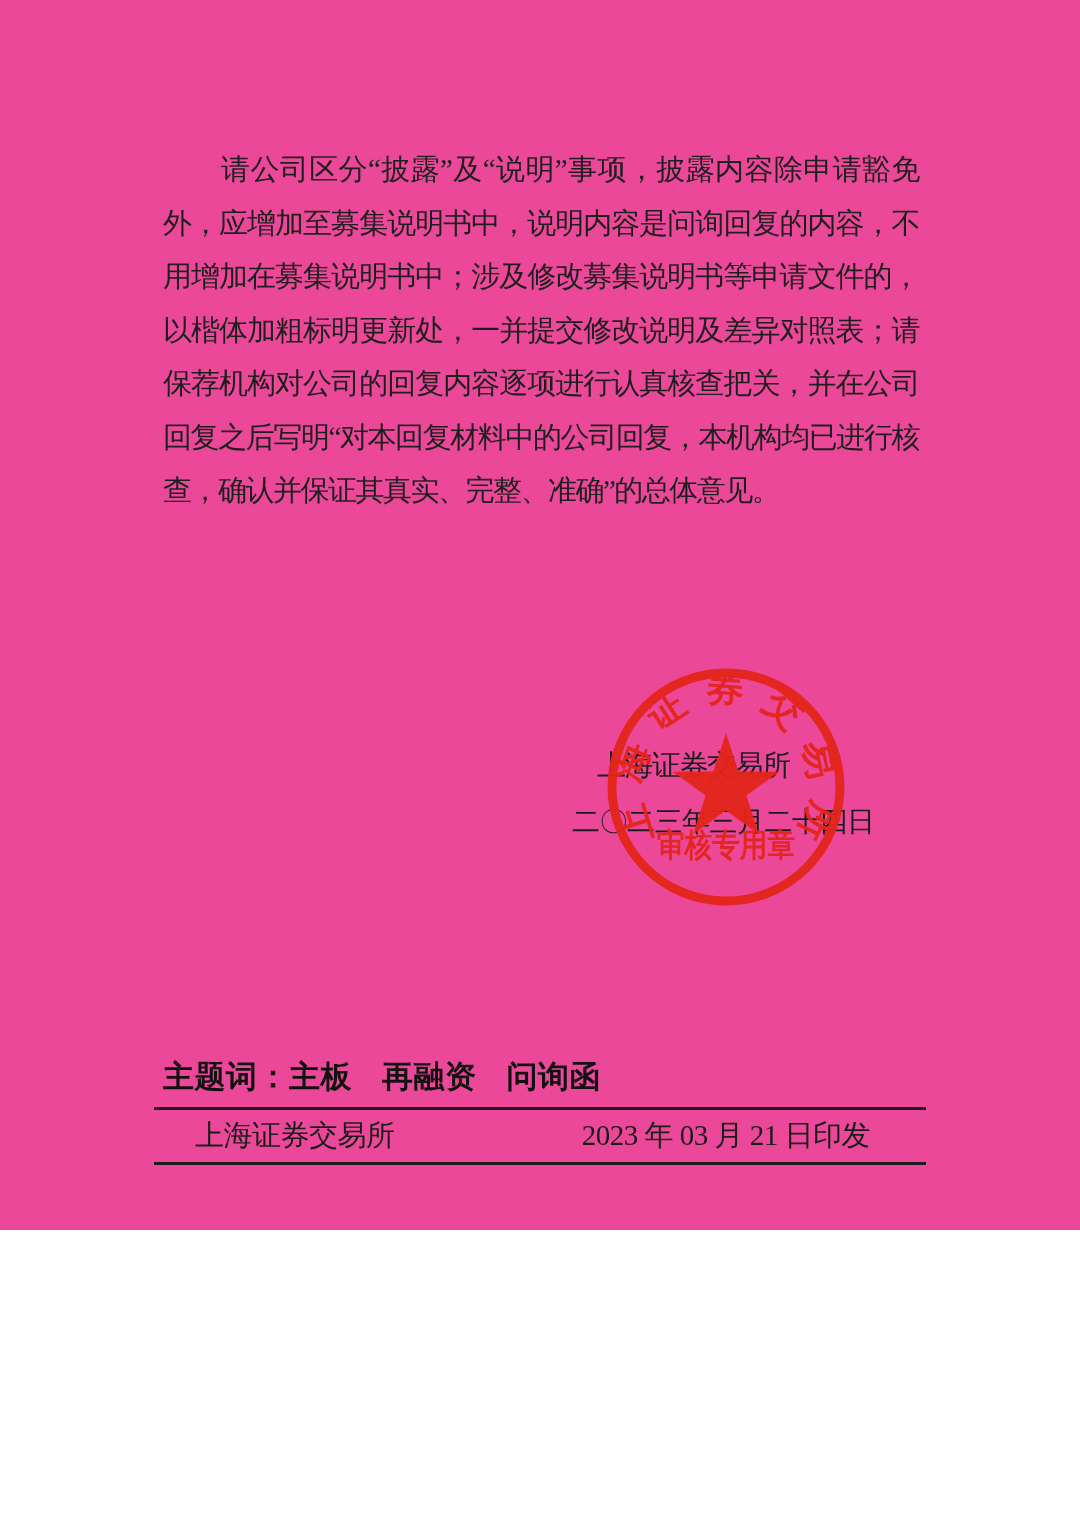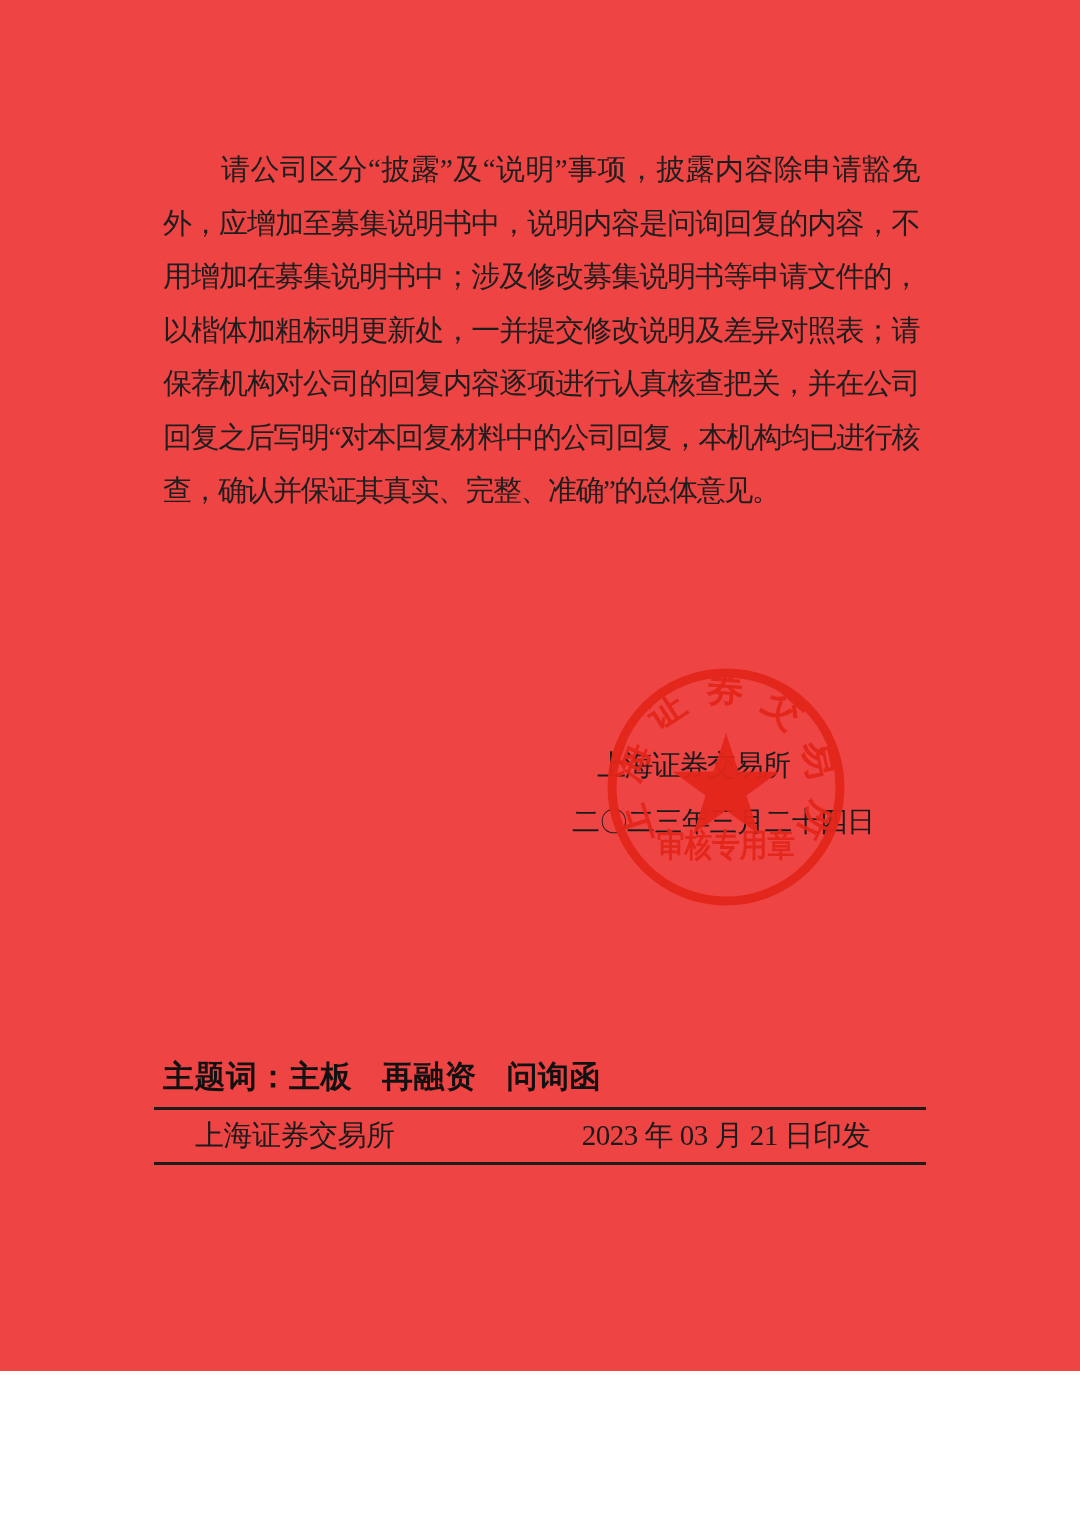--- a/index.html
+++ b/index.html
@@ -1,19 +1,19 @@
 <!DOCTYPE html>
 <html><head>
 <meta charset="utf-8">
 <style>
   html,body{margin:0;padding:0;background:#ffffff;}
   .page{
     position:relative;
-    width:1080px;height:1371px;
-    background:#ef4444;
+    width:1080px;height:1230px;
+    background:#ec4899;
     overflow:hidden;
     font-family:"Liberation Serif","DejaVu Serif",serif;
     color:#1b1b1b;
   }
   
   .body-text{
     position:absolute;
     left:163px;top:143px;width:756px;
     font-size:29px;line-height:53.5px;
     letter-spacing:-1.5px;

